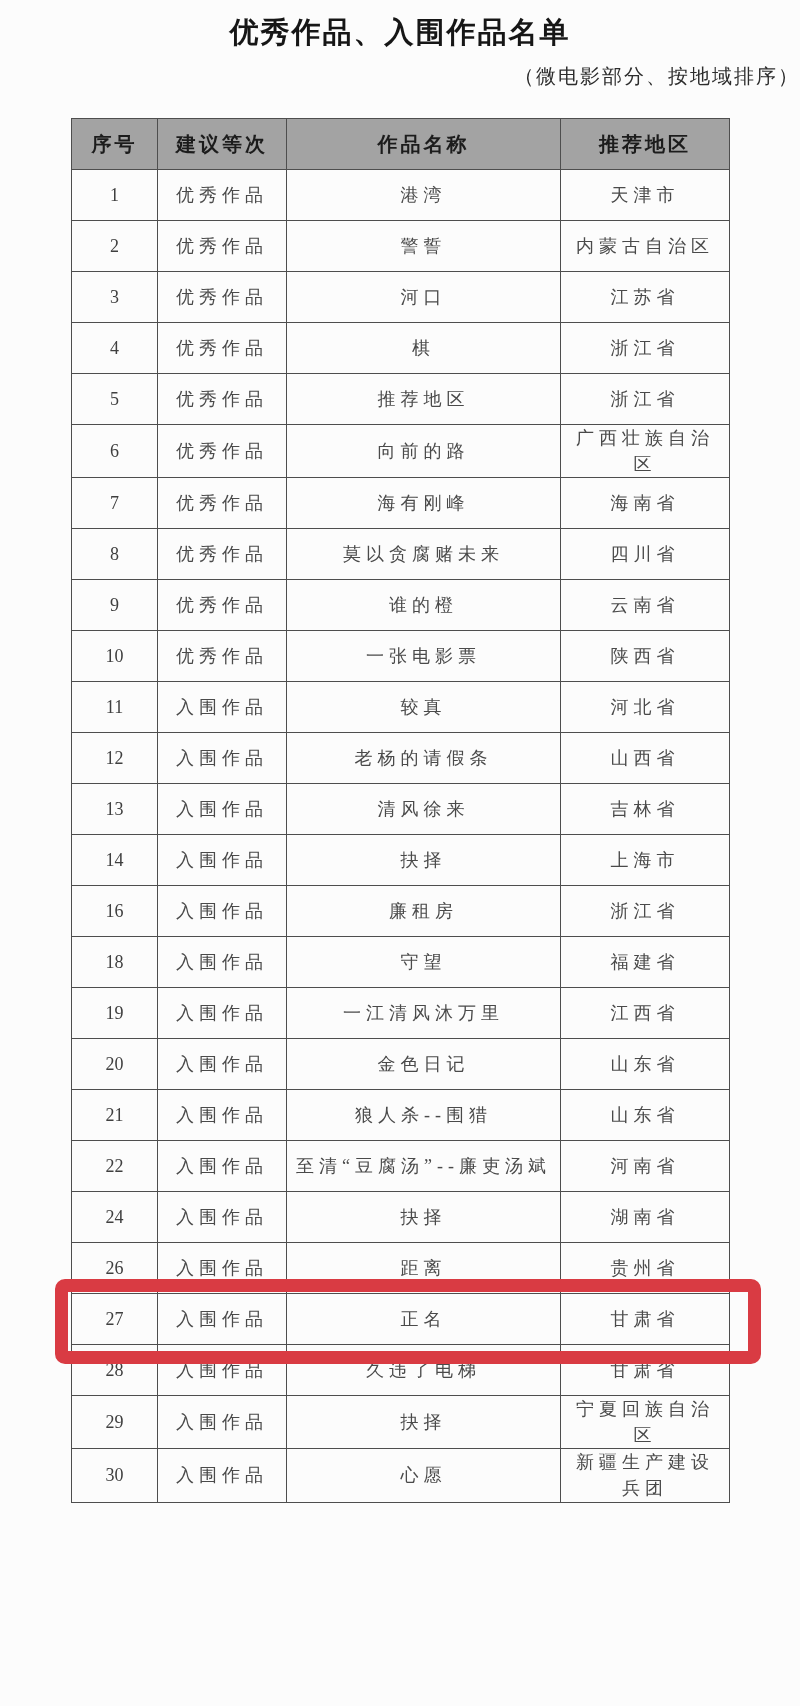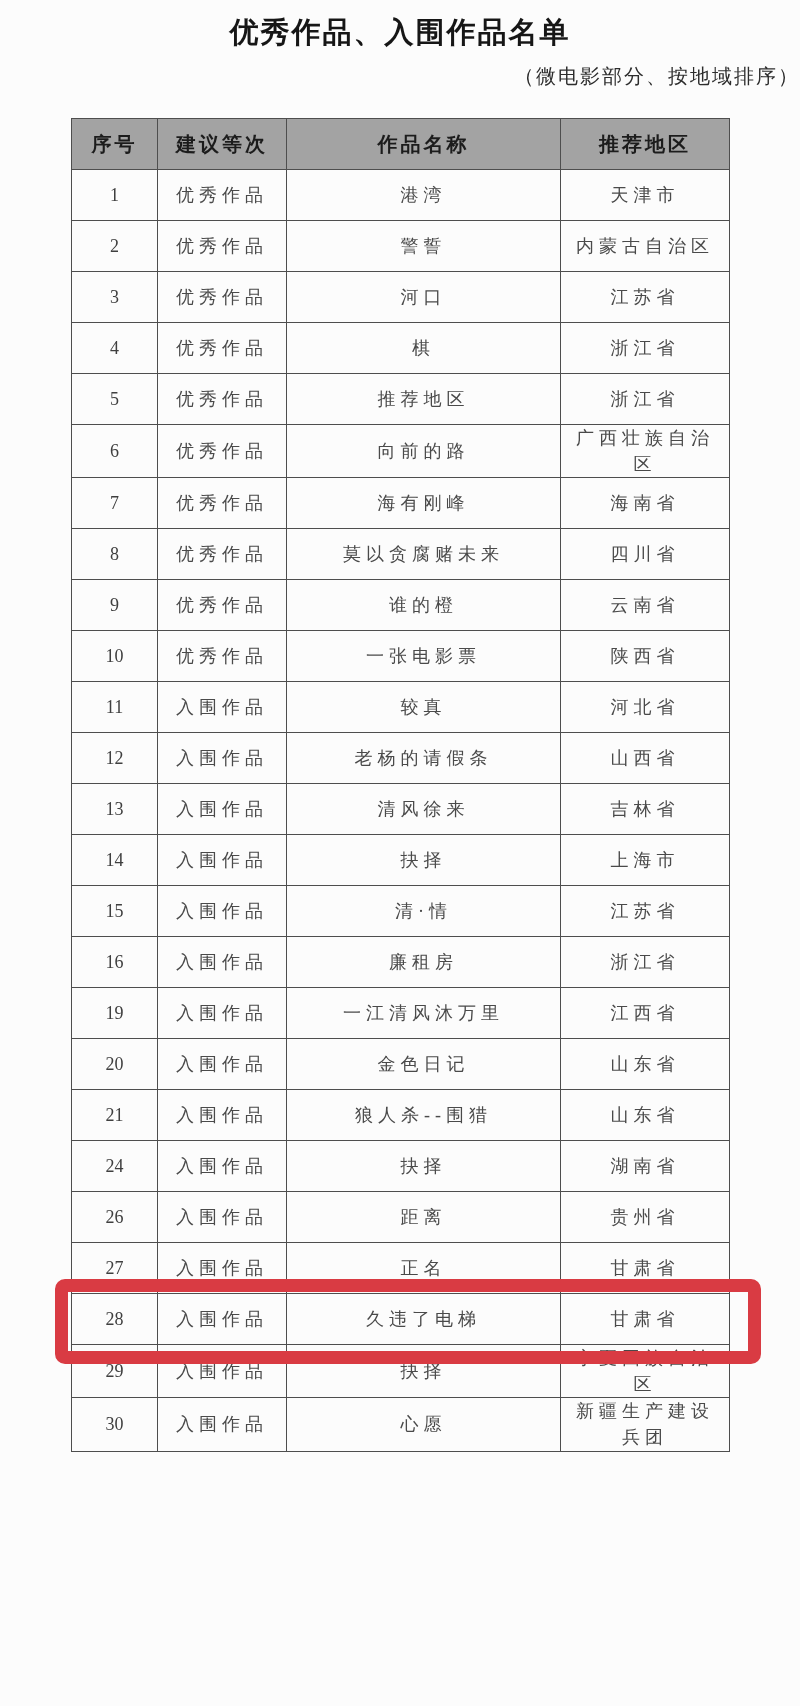--- a/index.html
+++ b/index.html
@@ -195,50 +195,56 @@
         <td class="cell-title">清风徐来</td>
         <td class="cell-region">吉林省</td>
       </tr>
           <tr>
         <td class="cell-no">14</td>
         <td class="cell-grade">入围作品</td>
         <td class="cell-title">抉择</td>
         <td class="cell-region">上海市</td>
       </tr>
           <tr>
-        <td class="cell-no">15</td>
-        <td class="cell-grade">入围作品</td>
-        <td class="cell-title">清·情</td>
-        <td class="cell-region">江苏省</td>
-      </tr>
-          <tr>
         <td class="cell-no">16</td>
         <td class="cell-grade">入围作品</td>
         <td class="cell-title">廉租房</td>
         <td class="cell-region">浙江省</td>
       </tr>
           <tr>
+        <td class="cell-no">18</td>
+        <td class="cell-grade">入围作品</td>
+        <td class="cell-title">守望</td>
+        <td class="cell-region">福建省</td>
+      </tr>
+          <tr>
         <td class="cell-no">19</td>
         <td class="cell-grade">入围作品</td>
         <td class="cell-title">一江清风沐万里</td>
         <td class="cell-region">江西省</td>
       </tr>
           <tr>
         <td class="cell-no">20</td>
         <td class="cell-grade">入围作品</td>
         <td class="cell-title">金色日记</td>
         <td class="cell-region">山东省</td>
       </tr>
           <tr>
         <td class="cell-no">21</td>
         <td class="cell-grade">入围作品</td>
         <td class="cell-title">狼人杀--围猎</td>
         <td class="cell-region">山东省</td>
       </tr>
           <tr>
+        <td class="cell-no">22</td>
+        <td class="cell-grade">入围作品</td>
+        <td class="cell-title">至清“豆腐汤”--廉吏汤斌</td>
+        <td class="cell-region">河南省</td>
+      </tr>
+          <tr>
         <td class="cell-no">24</td>
         <td class="cell-grade">入围作品</td>
         <td class="cell-title">抉择</td>
         <td class="cell-region">湖南省</td>
       </tr>
           <tr>
         <td class="cell-no">26</td>
         <td class="cell-grade">入围作品</td>
         <td class="cell-title">距离</td>
         <td class="cell-region">贵州省</td>

